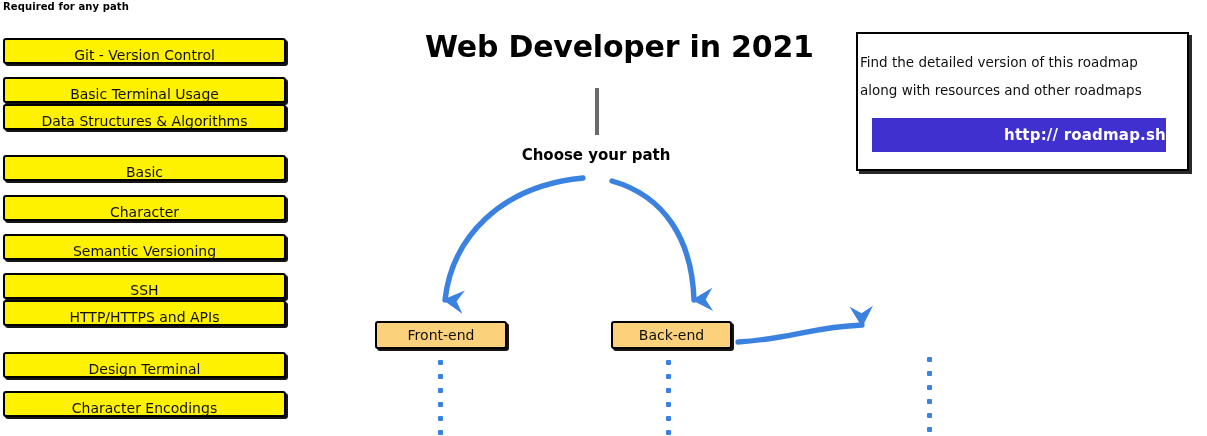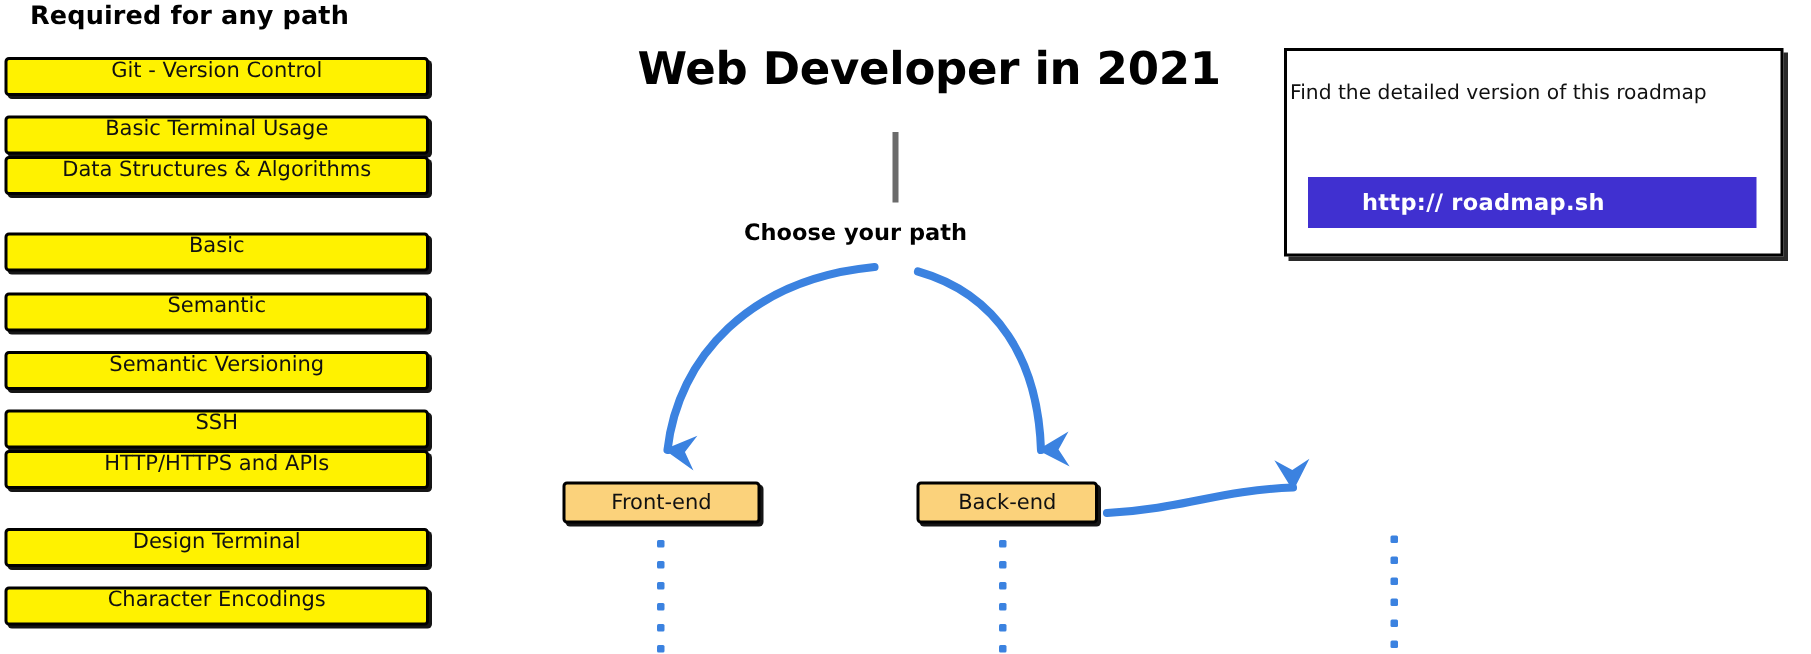--- a/index.html
+++ b/index.html
@@ -20,23 +20,23 @@
   .canvas {
     position: absolute;
     left: 0; top: 0;
     width: 1207px;
     height: 436px;
   }
 
   
   .required-heading {
     position: absolute;
-    left: 20px;
+    left: 3px;
     top: 1px;
-    font-size: 17px;
+    font-size: 10px;
     font-weight: bold;
     color: #000000;
     letter-spacing: 0.1px;
     white-space: nowrap;
   }
 
   .req-list {
     position: absolute;
     left: 0px;
     top: 38px;
@@ -46,21 +46,21 @@
   .req-item {
     position: absolute;
     left: 3px;
     width: 279px;
     height: 22px;
     background: #FFF200;
     border: 2.6px solid #000000;
     border-radius: 3px;
     box-sizing: content-box;
     display: flex;
-    align-items: flex-start;
+    align-items: flex-end;
     justify-content: center;
     box-shadow: 2px 2px 0 #151515;
   }
   .req-item span {
     font-size: 14px;
     color: #111111;
     white-space: nowrap;
     line-height: 1;
   }
 
@@ -85,20 +85,21 @@
     width: 4px;
     height: 47px;
     background: #6b6b6b;
   }
 
   .choose-path {
     position: absolute;
     left: 496px;
     top: 146px;
     width: 200px;
+    text-align: center;
     font-size: 15px;
     font-weight: bold;
     color: #000000;
     white-space: nowrap;
   }
 
   
   .arrow-layer {
     position: absolute;
     left: 0; top: 0;
@@ -158,27 +159,26 @@
     color: #111111;
     white-space: nowrap;
   }
   .info-line.l1 { top: 20px; }
   .info-line.l2 { top: 48px; }
 
   .info-button {
     position: absolute;
     left: 14px;
     top: 84px;
-    width: 263px;
+    width: 294px;
     height: 34px;
     background: #4030D0;
     display: flex;
     align-items: center;
-    justify-content: flex-start;
-    padding-left: 36px;
+    justify-content: flex-end;
   }
   .info-button span {
     color: #ffffff;
     font-size: 15px;
     font-weight: bold;
     white-space: nowrap;
     letter-spacing: 0.2px;
   }
 </style>
 </head>
@@ -195,21 +195,21 @@
     <div class="req-item" style="top:39px">
       <span>Basic Terminal Usage</span>
     </div>
     <div class="req-item" style="top:66px">
       <span>Data Structures &amp; Algorithms</span>
     </div>
     <div class="req-item" style="top:117px">
       <span>Basic</span>
     </div>
     <div class="req-item" style="top:157px">
-      <span>Semantic</span>
+      <span>Character</span>
     </div>
     <div class="req-item" style="top:196px">
       <span>Semantic Versioning</span>
     </div>
     <div class="req-item" style="top:235px">
       <span>SSH</span>
     </div>
     <div class="req-item" style="top:262px">
       <span>HTTP/HTTPS and APIs</span>
     </div>
@@ -271,18 +271,19 @@
     <i></i>
       <i></i>
       <i></i>
       <i></i>
       <i></i>
       <i></i>
   </div>
 
   <div class="info-box">
     <div class="info-line l1">Find the detailed version of this roadmap</div>
+    <div class="info-line l2">along with resources and other roadmaps</div>
     <div class="info-button">
       <span>http:// roadmap.sh</span>
     </div>
   </div>
 
 </div>
 
 </body></html>

